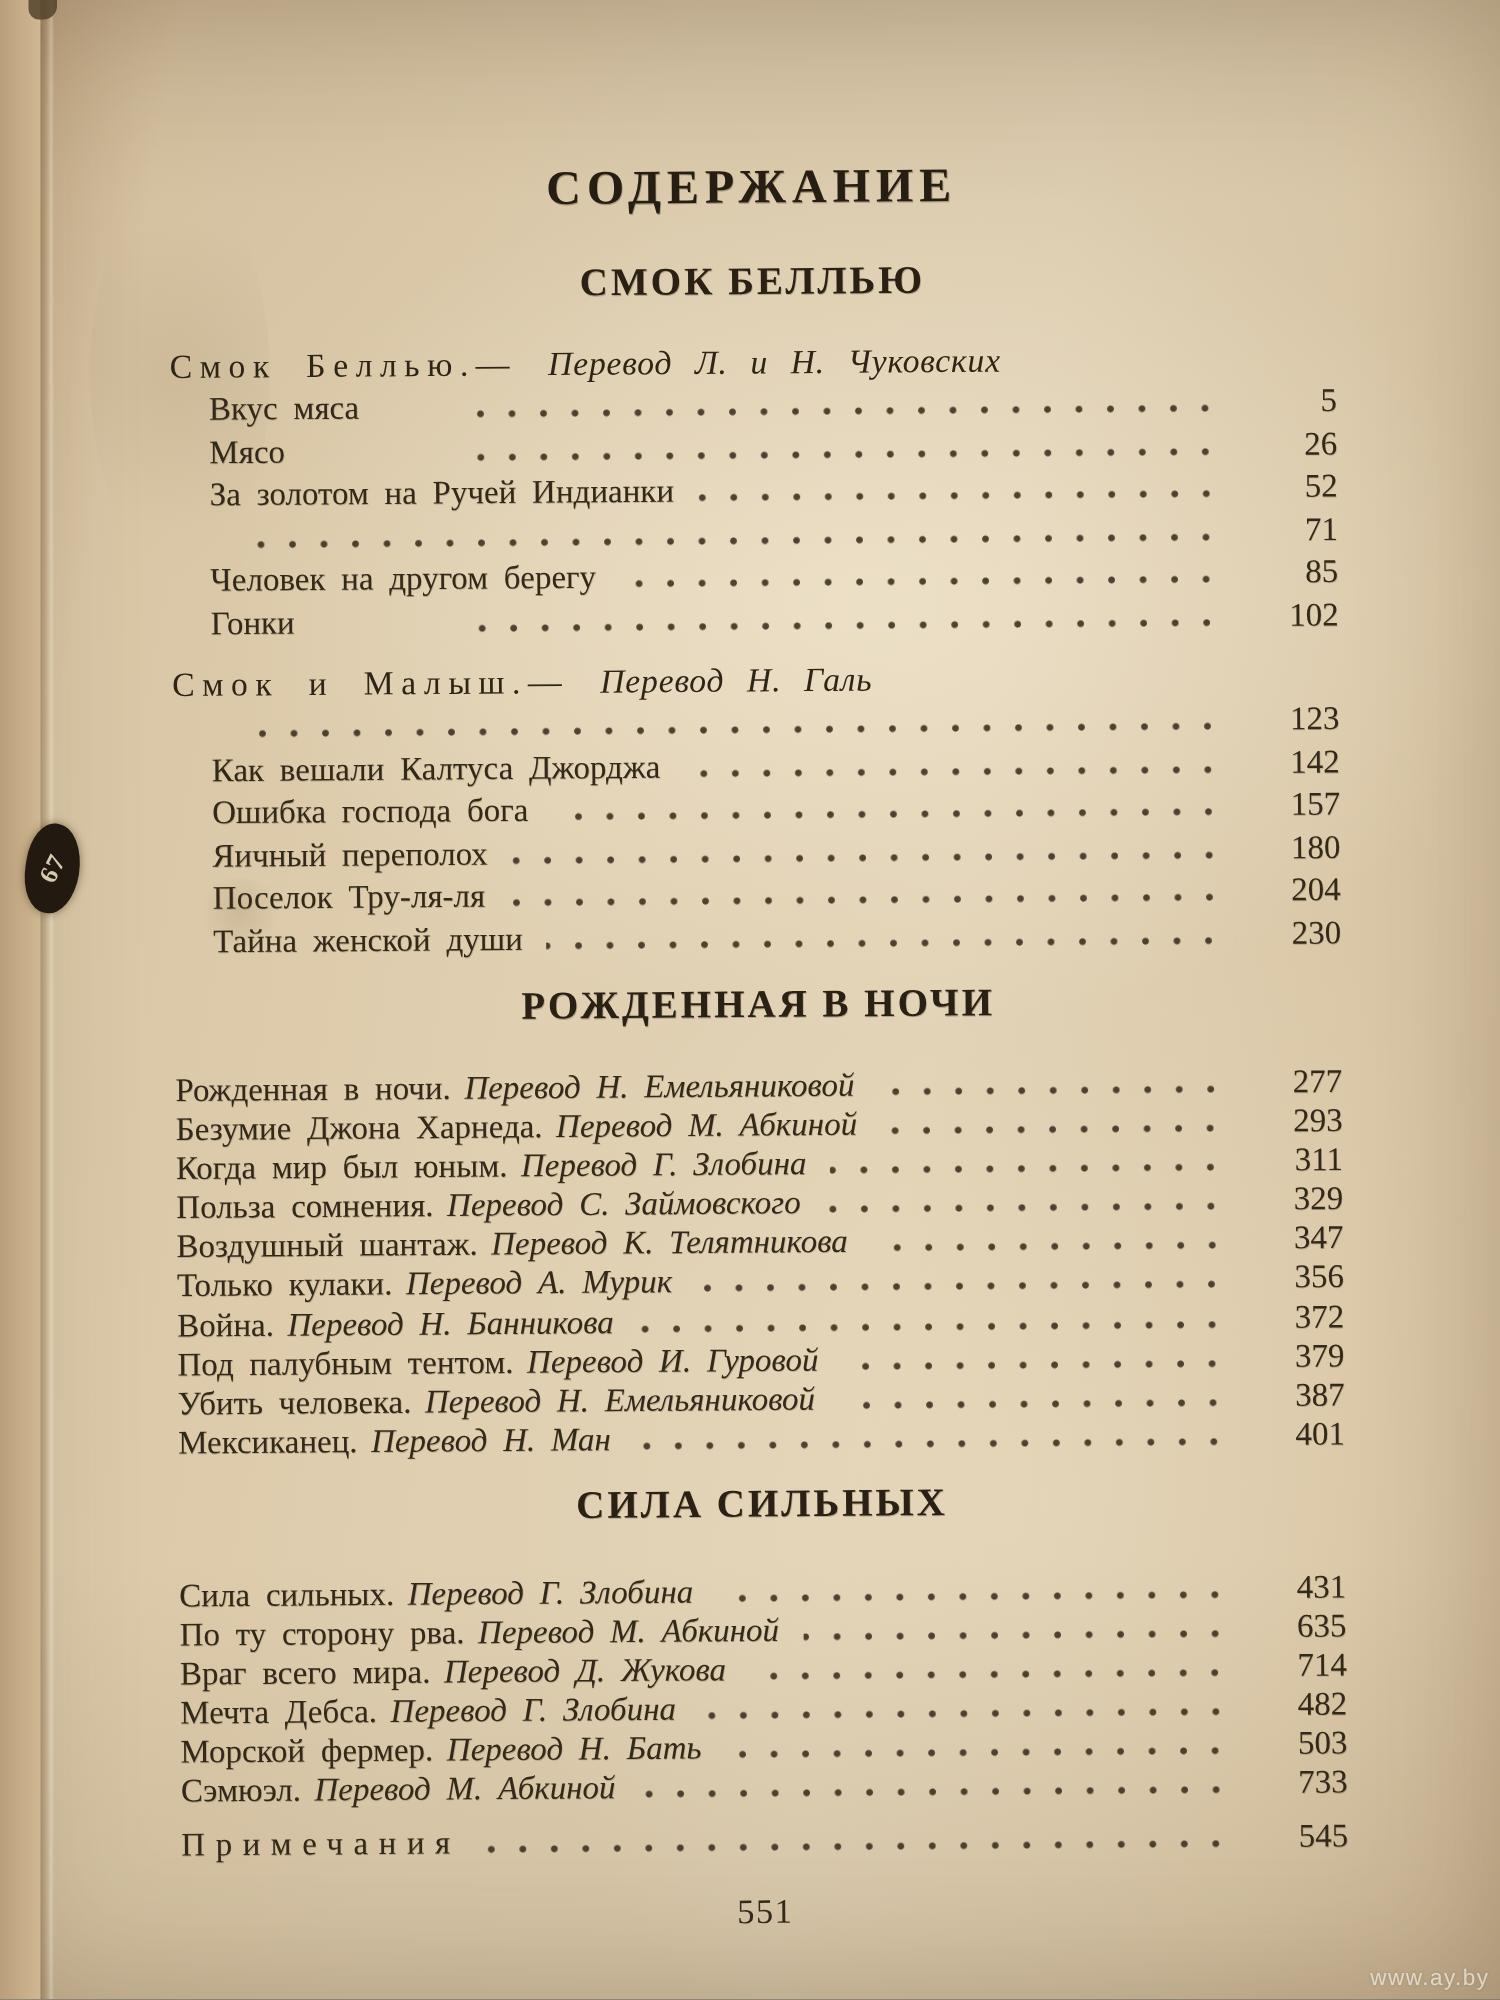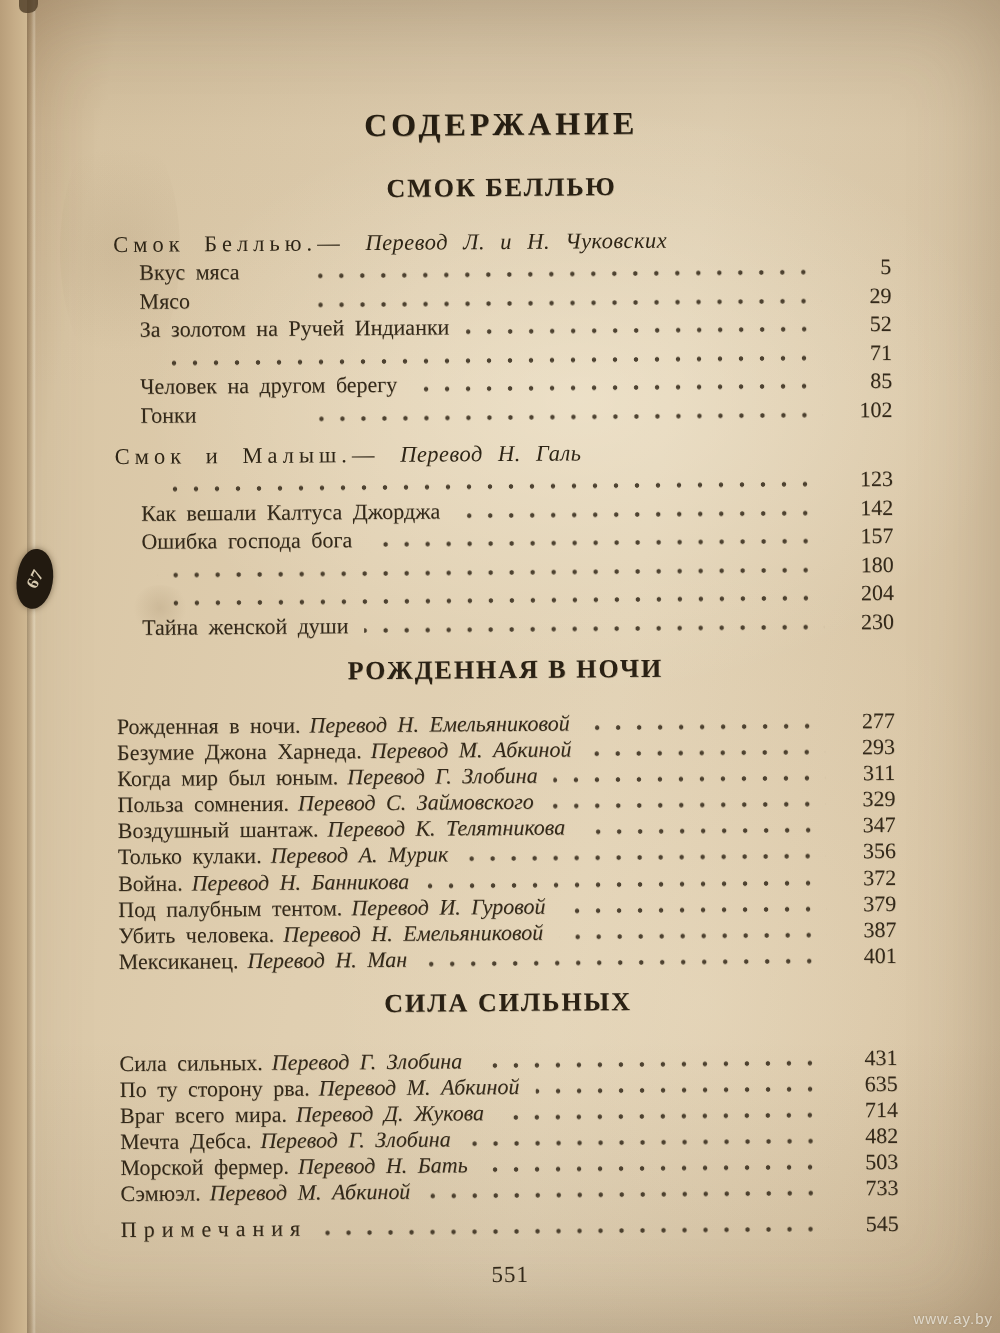--- a/index.html
+++ b/index.html
@@ -83,21 +83,21 @@
           <span class="it">Перевод Л. и Н. Чуковских</span>
         </div>
         <div class="row indent">
           <span class="t">Вкус мяса</span>
           <span class="leader"></span>
           <span class="pg">5</span>
         </div>
         <div class="row indent">
           <span class="t">Мясо</span>
           <span class="leader"></span>
-          <span class="pg">29</span>
+          <span class="pg">26</span>
         </div>
         <div class="row indent">
           <span class="t">За золотом на Ручей Индианки</span>
           <span class="leader"></span>
           <span class="pg">52</span>
         </div>
         <div class="row indent">
           <span class="leader"></span>
           <span class="pg">71</span>
         </div>
@@ -126,24 +126,26 @@
           <span class="t">Как вешали Калтуса Джорджа</span>
           <span class="leader"></span>
           <span class="pg">142</span>
         </div>
         <div class="row indent">
           <span class="t">Ошибка господа бога</span>
           <span class="leader"></span>
           <span class="pg">157</span>
         </div>
         <div class="row indent">
+          <span class="t">Яичный переполох</span>
           <span class="leader"></span>
           <span class="pg">180</span>
         </div>
         <div class="row indent">
+          <span class="t">Поселок Тру-ля-ля</span>
           <span class="leader"></span>
           <span class="pg">204</span>
         </div>
         <div class="row indent">
           <span class="t">Тайна женской души</span>
           <span class="leader"></span>
           <span class="pg">230</span>
         </div>
       </div>
     </div>

